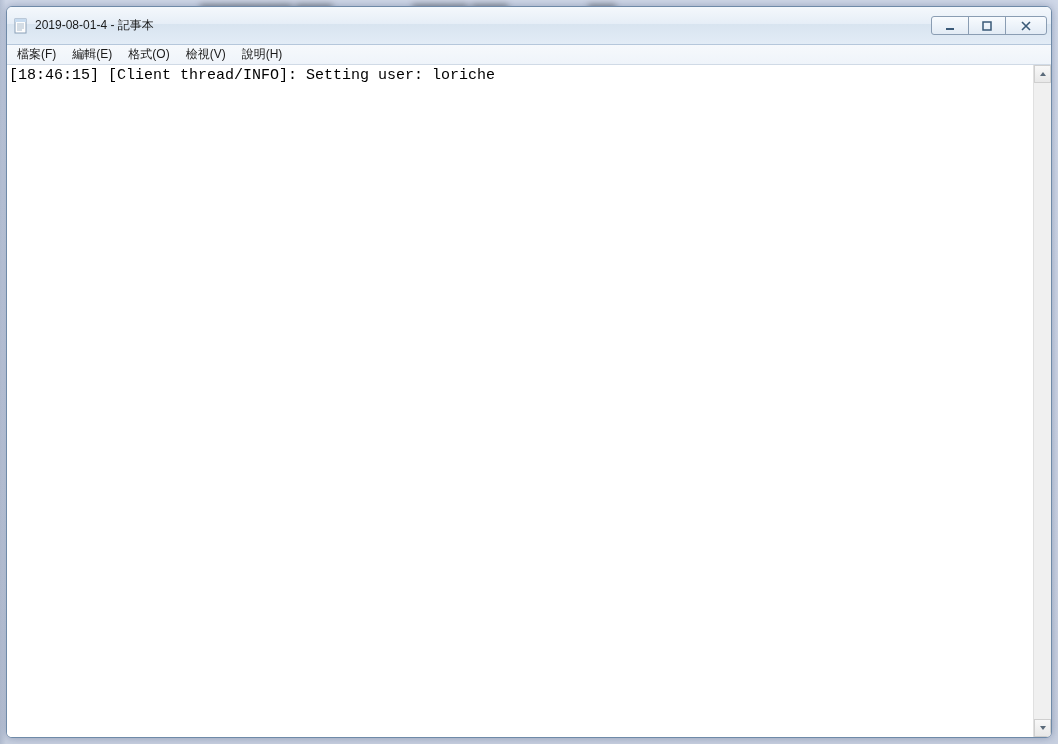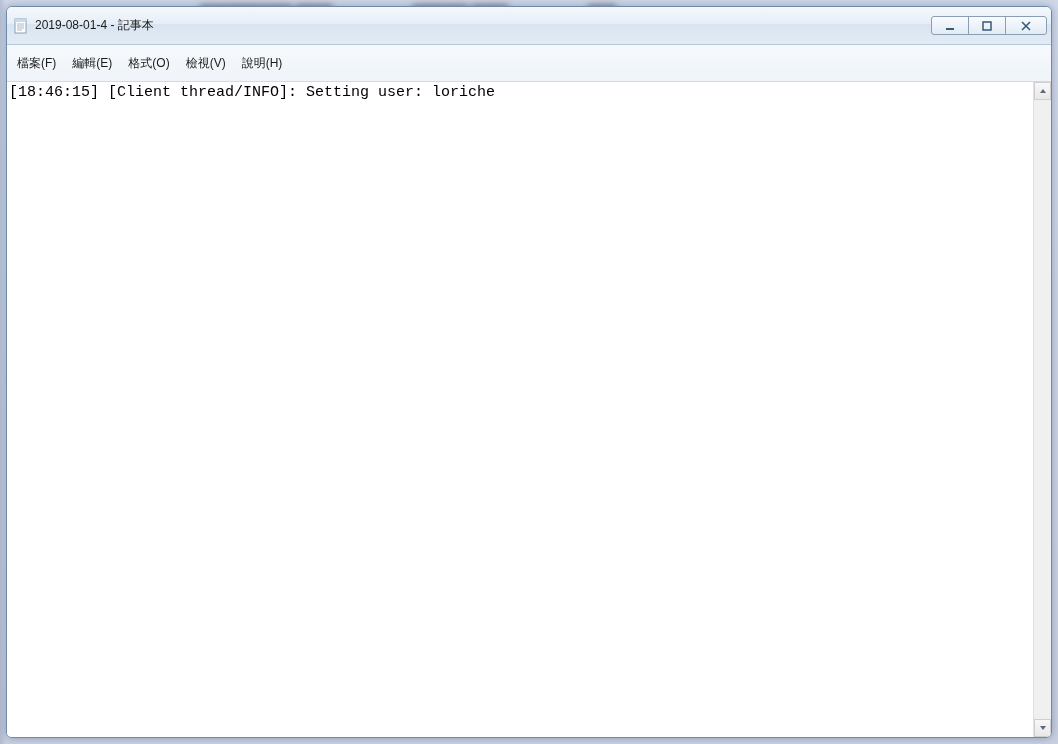--- a/index.html
+++ b/index.html
@@ -76,21 +76,21 @@
       justify-content: center;
       cursor: pointer;
       margin-left: -1px;
       font-size: 0;
     }
     .win-btn:first-child { border-top-left-radius: 3px; border-bottom-left-radius: 3px; }
     .win-btn:last-child { border-top-right-radius: 3px; border-bottom-right-radius: 3px; width: 42px; }
     .win-btn svg { display: block; }
 
     .menubar {
-      height: 37px;
+      height: 20px;
       background: linear-gradient(to bottom, #f6f9fc, #eff4fa);
       border-bottom: 1px solid #d0dae6;
       display: flex;
       align-items: stretch;
       padding: 0 2px;
     }
     .menu-item {
       padding: 0 8px;
       font-size: 12px;
       color: #1a1a1a;

